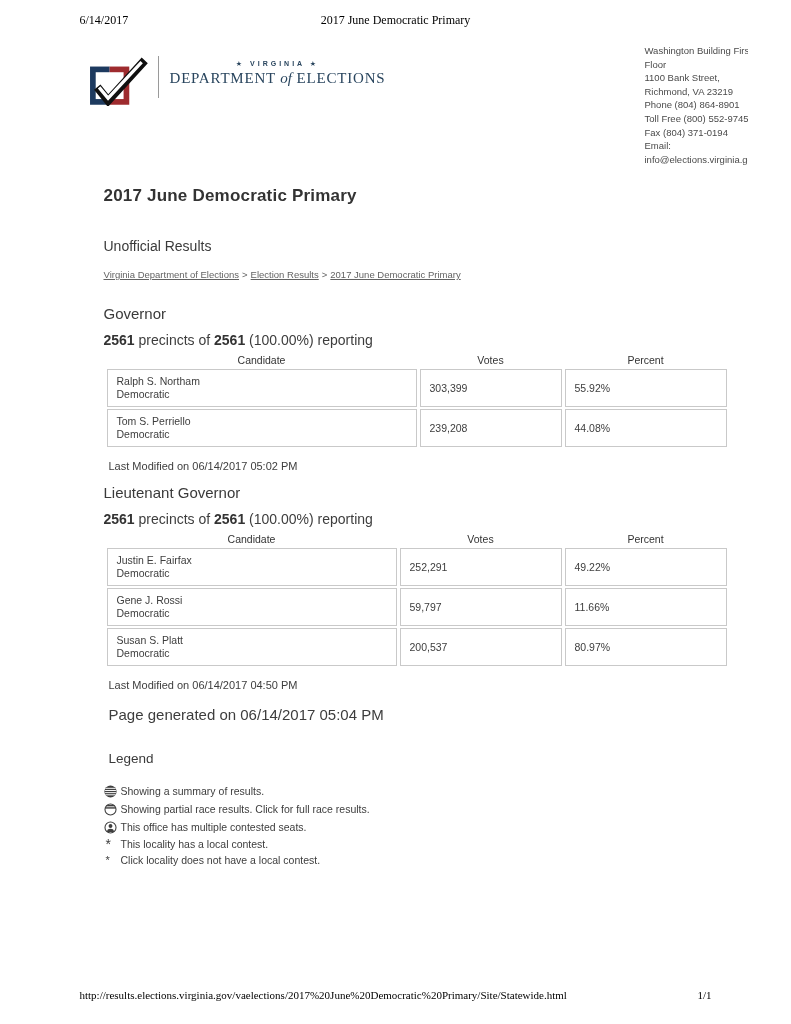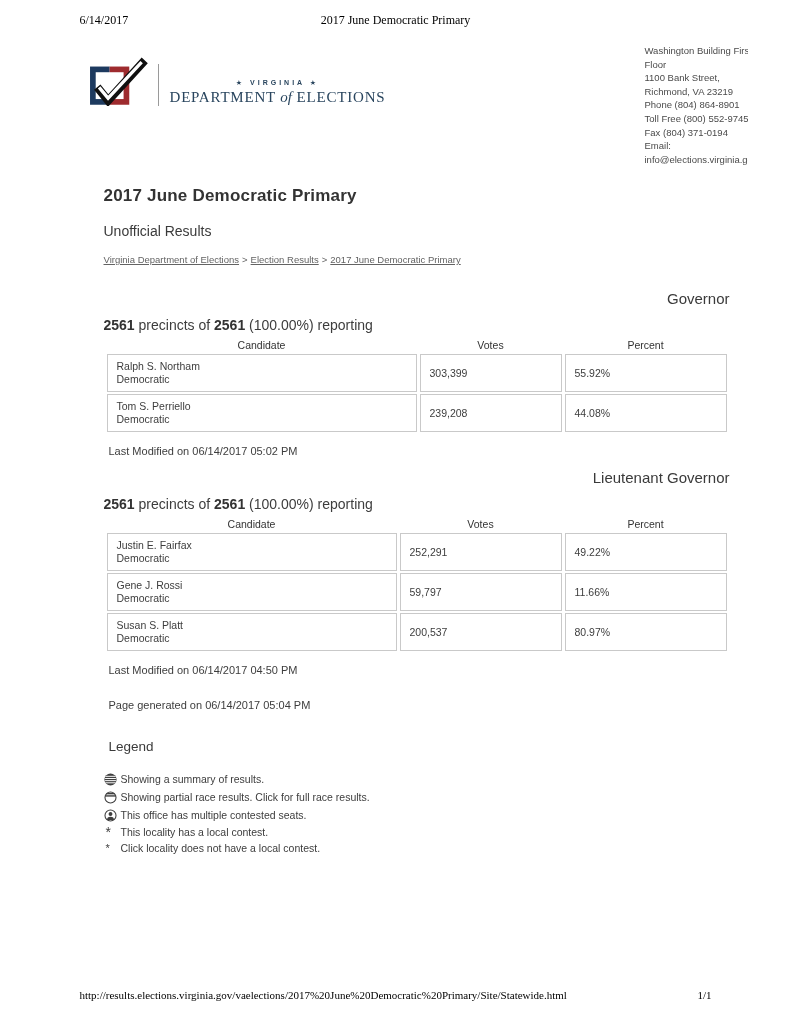--- a/index.html
+++ b/index.html
@@ -14,60 +14,60 @@
   .print-date { position:absolute; top:13px; left:36px;
     font-family:"Liberation Serif","DejaVu Serif",serif; font-size:12px; color:#000; }
   .print-title { position:absolute; top:13px; left:0; right:0; text-align:center;
     font-family:"Liberation Serif","DejaVu Serif",serif; font-size:12px; color:#000; }
   .print-url { position:absolute; top:989px; left:36px;
     font-family:"Liberation Serif","DejaVu Serif",serif; font-size:11px; color:#000; }
   .print-page { position:absolute; top:989px; right:36px;
     font-family:"Liberation Serif","DejaVu Serif",serif; font-size:11px; color:#000; }
 
   
-  .brand { position:absolute; top:56px; left:45px; display:flex; align-items:flex-end; }
+  .brand { position:absolute; top:56px; left:45px; display:flex; align-items:flex-start; }
   .brand-mark { width:64px; height:50px; display:block; }
   .brand-sep { width:1px; height:42px; background:#9a9a9a; margin:0 11px 0 5px; }
   .brand-text { color:#29455e; padding-top:4px; }
   .brand-star-line { font-size:7px; font-weight:bold; letter-spacing:3px;
     text-align:center; color:#29455e; }
   .brand-name-line { font-family:"Liberation Serif","DejaVu Serif",serif;
     font-size:15px; letter-spacing:0.8px; margin-top:2px; color:#29455e; }
   .brand-name-line .of { font-style:italic; text-transform:lowercase; letter-spacing:0; }
 
   .contact { position:absolute; top:44px; left:601px; font-size:9.5px;
     line-height:13.6px; color:#4a4a4a; }
 
   
   .main { position:absolute; top:186px; left:60px; width:626px; }
   .page-title { font-size:17px; font-weight:bold; color:#333; letter-spacing:0.2px; }
-  .subtitle { margin-top:17px; font-size:14px; color:#3a3a3a; }
+  .subtitle { margin-top:32px; font-size:14px; color:#3a3a3a; }
   .breadcrumb { margin-top:15px; font-size:9.5px; color:#636363; }
   .breadcrumb a { color:#636363; text-decoration:underline; cursor:pointer; }
   .crumb-sep { margin:0 3px; }
 
-  .race-title { font-size:15px; font-weight:400; color:#3a3a3a;text-align:right; }
+  .race-title { font-size:15px; font-weight:400; color:#3a3a3a; }
   .race-title.first { margin-top:25px; }
   .race-title.next { margin-top:12px; }
   .precincts { margin-top:10px; font-size:14px; color:#3d3d3d; }
   .precincts b { color:#333; }
 
   table.results { border-collapse:separate; border-spacing:3px 2px; margin-top:2px;
     table-layout:fixed; width:626px; }
   table.results th { font-size:10.5px; font-weight:normal; color:#333;
     text-align:center; padding:2px 0 1px 0; }
   table.results td { border:1px solid #c9c9c9; font-size:10.5px; color:#3d3d3d;
     padding:5px 9px; vertical-align:middle; height:34px; background:#fff; }
   .cand-name, .cand-party { line-height:13px; }
 
   .t-gov col.c1 { width:310px; } .t-gov col.c2 { width:142px; } .t-gov col.c3 { width:162px; }
   .t-lg  col.c1 { width:290px; } .t-lg  col.c2 { width:162px; } .t-lg  col.c3 { width:162px; }
 
   .last-modified { margin:11px 0 0 5px; font-size:11px; color:#3d3d3d; }
-  .page-generated { margin:23px 0 0 5px; font-size:11px; color:#3d3d3d; }
+  .page-generated { margin:15px 0 0 5px; font-size:15px; color:#3d3d3d; }
 
   
   .legend-title { margin:28px 0 16px 5px; font-size:13.5px; font-weight:400; color:#3a3a3a; }
   .legend-list { margin-top:10px;text-align:right; }
   .legend-row { display:flex; align-items:center; height:18px; }
   .legend-icon { width:17px; display:flex; justify-content:flex-start; align-items:center; }
   .legend-icon svg { width:13px; height:13px; display:block; }
   .legend-text { font-size:10.5px; color:#3d3d3d; }
   .sym-asterisk { font-size:14px; line-height:10px; color:#3d3d3d; padding-left:2px; }
   .sym-asterisk-small { font-size:11px; line-height:8px; color:#3d3d3d; padding-left:2px; }

